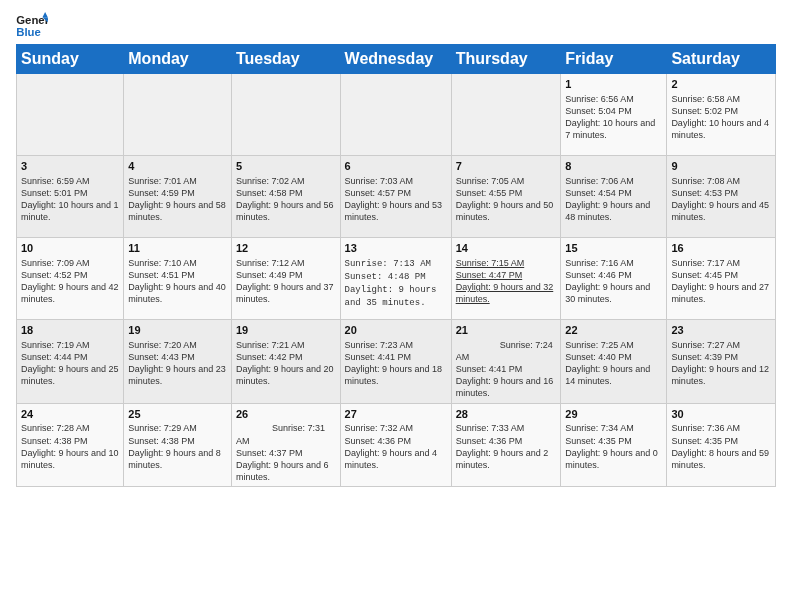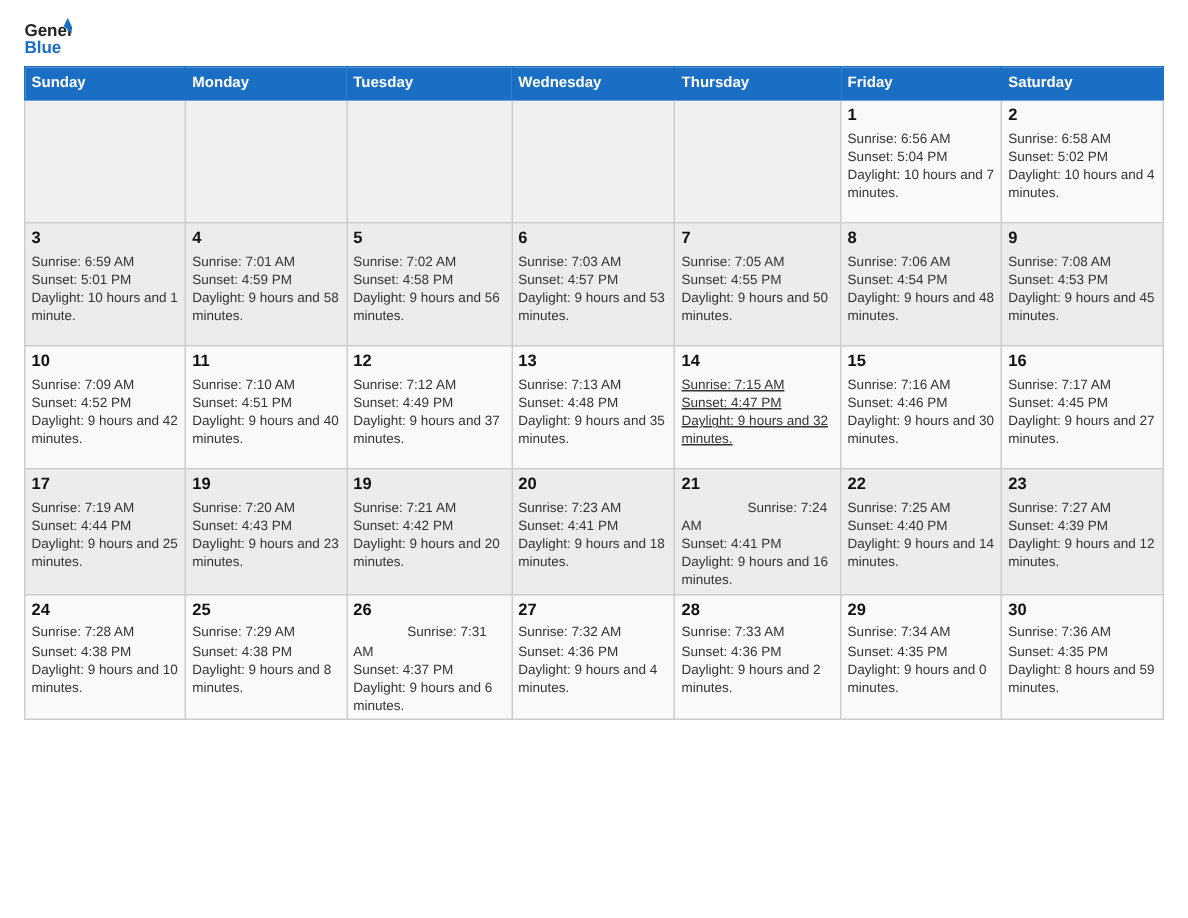--- a/index.html
+++ b/index.html
@@ -45,21 +45,21 @@
     table {
       width: 100%;
       border-collapse: collapse;
       font-size: 9.5px;
     }
     thead tr th {
       background-color: #1a6fc4;
       color: #fff;
       padding: 5px 4px;
       text-align: left;
-      font-size: 10px;
+      font-size: 16px;
       font-weight: bold;
       border: 1px solid #1a6fc4;
     }
     tbody tr td {
       border: 1px solid #ccc;
       vertical-align: top;
       padding: 3px 4px;
       width: 113px;
       min-height: 70px;
       height: 82px;
@@ -160,35 +160,35 @@
         <tr>
           <td><span class="day-num">10</span><span style="white-space: pre-line;">Sunrise: 7:09 AM
 Sunset: 4:52 PM
 Daylight: 9 hours and 42 minutes.</span></td>
           <td><span class="day-num">11</span><span style="white-space: pre-line;">Sunrise: 7:10 AM
 Sunset: 4:51 PM
 Daylight: 9 hours and 40 minutes.</span></td>
           <td><span class="day-num">12</span><span style="white-space: pre-line;">Sunrise: 7:12 AM
 Sunset: 4:49 PM
 Daylight: 9 hours and 37 minutes.</span></td>
-          <td><span class="day-num">13</span><span style="white-space: pre-line;">Sunrise: 7:13 AM
+          <td><span class="day-num">13</span><span style="white-space: pre-line; font-family: Liberation Mono, monospace;">Sunrise: 7:13 AM
 Sunset: 4:48 PM
 Daylight: 9 hours and 35 minutes.</span></td>
           <td><span class="day-num">14</span><span style="white-space: pre-line; text-decoration: underline;">Sunrise: 7:15 AM
 Sunset: 4:47 PM
 Daylight: 9 hours and 32 minutes.</span></td>
           <td><span class="day-num">15</span><span style="white-space: pre-line;">Sunrise: 7:16 AM
 Sunset: 4:46 PM
 Daylight: 9 hours and 30 minutes.</span></td>
           <td><span class="day-num">16</span><span style="white-space: pre-line;">Sunrise: 7:17 AM
 Sunset: 4:45 PM
 Daylight: 9 hours and 27 minutes.</span></td>
         </tr>
         <tr>
-          <td><span class="day-num">17</span><span style="white-space: pre-line;">Sunrise: 7:19 AM
+          <td><span class="day-num">18</span><span style="white-space: pre-line;">Sunrise: 7:19 AM
 Sunset: 4:44 PM
 Daylight: 9 hours and 25 minutes.</span></td>
           <td><span class="day-num">19</span><span style="white-space: pre-line;">Sunrise: 7:20 AM
 Sunset: 4:43 PM
 Daylight: 9 hours and 23 minutes.</span></td>
           <td><span class="day-num">19</span><span style="white-space: pre-line;">Sunrise: 7:21 AM
 Sunset: 4:42 PM
 Daylight: 9 hours and 20 minutes.</span></td>
           <td><span class="day-num">20</span><span style="white-space: pre-line;">Sunrise: 7:23 AM
 Sunset: 4:41 PM

